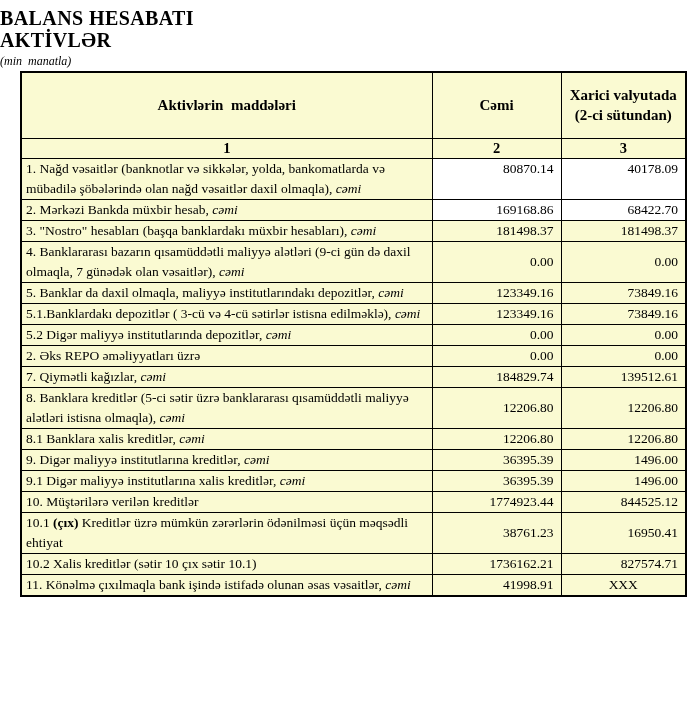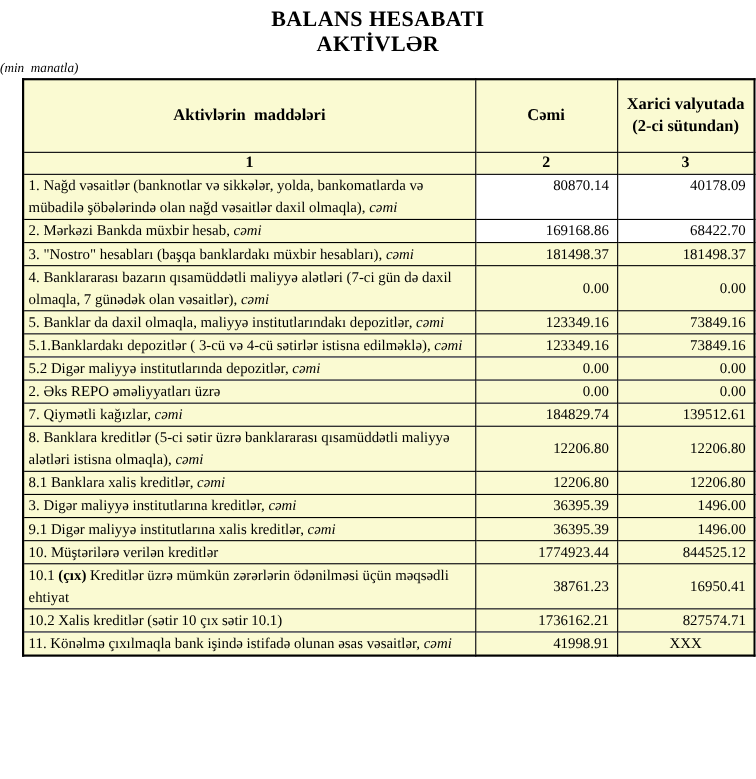--- a/index.html
+++ b/index.html
@@ -3,21 +3,21 @@
 <meta charset="utf-8">
 <style>
   :root { --cell-yellow:#FAFAD2; --cell-white:#FFFFFF; --border:#000000; --text:#000000; }
   * { box-sizing: border-box; }
   html,body { margin:0; padding:0; }
   body {
     width:687px; height:708px; overflow:hidden;
     background:#ffffff; color:var(--text);
     font-family:"Liberation Serif","DejaVu Serif",serif;
   }
-  .titles { text-align:center; padding-top:7px; font-weight:bold; }
+  .titles { padding-top:7px; font-weight:bold; }
   .title-line { font-size:20px; line-height:22px; letter-spacing:0.4px; }
   .unit-note {
     font-style:italic; font-size:12px;
     margin:3px 16px 2px 0; white-space:pre-wrap;
   }
   table.balance {
     border-collapse:collapse; table-layout:fixed;
     width:665px; margin-left:20px;
     border:2px solid var(--border);
   }
@@ -78,21 +78,21 @@
         <td class="label-cell"><span>2. Mərkəzi Bankda müxbir hesab, </span><span class="seg-italic">cəmi</span></td>
         <td class="value-cell bg-white">169168.86</td>
         <td class="value-cell bg-white">68422.70</td>
       </tr>
       <tr>
         <td class="label-cell"><span>3. "Nostro" hesabları (başqa banklardakı müxbir hesabları), </span><span class="seg-italic">cəmi</span></td>
         <td class="value-cell">181498.37</td>
         <td class="value-cell">181498.37</td>
       </tr>
       <tr>
-        <td class="label-cell"><span>4. Banklararası bazarın qısamüddətli maliyyə alətləri (7-ci gün də daxil olmaqla, 7 günədək olan vəsaitlər),  </span><span class="seg-italic">cəmi</span></td>
+        <td class="label-cell"><span>4. Banklararası bazarın qısamüddətli maliyyə alətləri (9-ci gün də daxil olmaqla, 7 günədək olan vəsaitlər),  </span><span class="seg-italic">cəmi</span></td>
         <td class="value-cell">0.00</td>
         <td class="value-cell">0.00</td>
       </tr>
       <tr>
         <td class="label-cell"><span>5. Banklar da daxil olmaqla, maliyyə institutlarındakı depozitlər, </span><span class="seg-italic">cəmi</span></td>
         <td class="value-cell">123349.16</td>
         <td class="value-cell">73849.16</td>
       </tr>
       <tr>
         <td class="label-cell"><span>5.1.Banklardakı depozitlər ( 3-cü və 4-cü sətirlər istisna edilməklə), </span><span class="seg-italic">cəmi</span></td>
@@ -118,21 +118,21 @@
         <td class="label-cell"><span>8. Banklara kreditlər (5-ci sətir üzrə banklararası qısamüddətli maliyyə alətləri istisna olmaqla), </span><span class="seg-italic">cəmi</span></td>
         <td class="value-cell">12206.80</td>
         <td class="value-cell">12206.80</td>
       </tr>
       <tr>
         <td class="label-cell"><span>8.1 Banklara xalis kreditlər, </span><span class="seg-italic">cəmi</span></td>
         <td class="value-cell">12206.80</td>
         <td class="value-cell">12206.80</td>
       </tr>
       <tr>
-        <td class="label-cell"><span>3. Digər maliyyə institutlarına kreditlər, </span><span class="seg-italic">cəmi</span></td>
+        <td class="label-cell"><span>9. Digər maliyyə institutlarına kreditlər, </span><span class="seg-italic">cəmi</span></td>
         <td class="value-cell">36395.39</td>
         <td class="value-cell">1496.00</td>
       </tr>
       <tr>
         <td class="label-cell"><span>9.1 Digər maliyyə institutlarına xalis kreditlər, </span><span class="seg-italic">cəmi</span></td>
         <td class="value-cell">36395.39</td>
         <td class="value-cell">1496.00</td>
       </tr>
       <tr>
         <td class="label-cell"><span>10. Müştərilərə verilən kreditlər</span></td>

